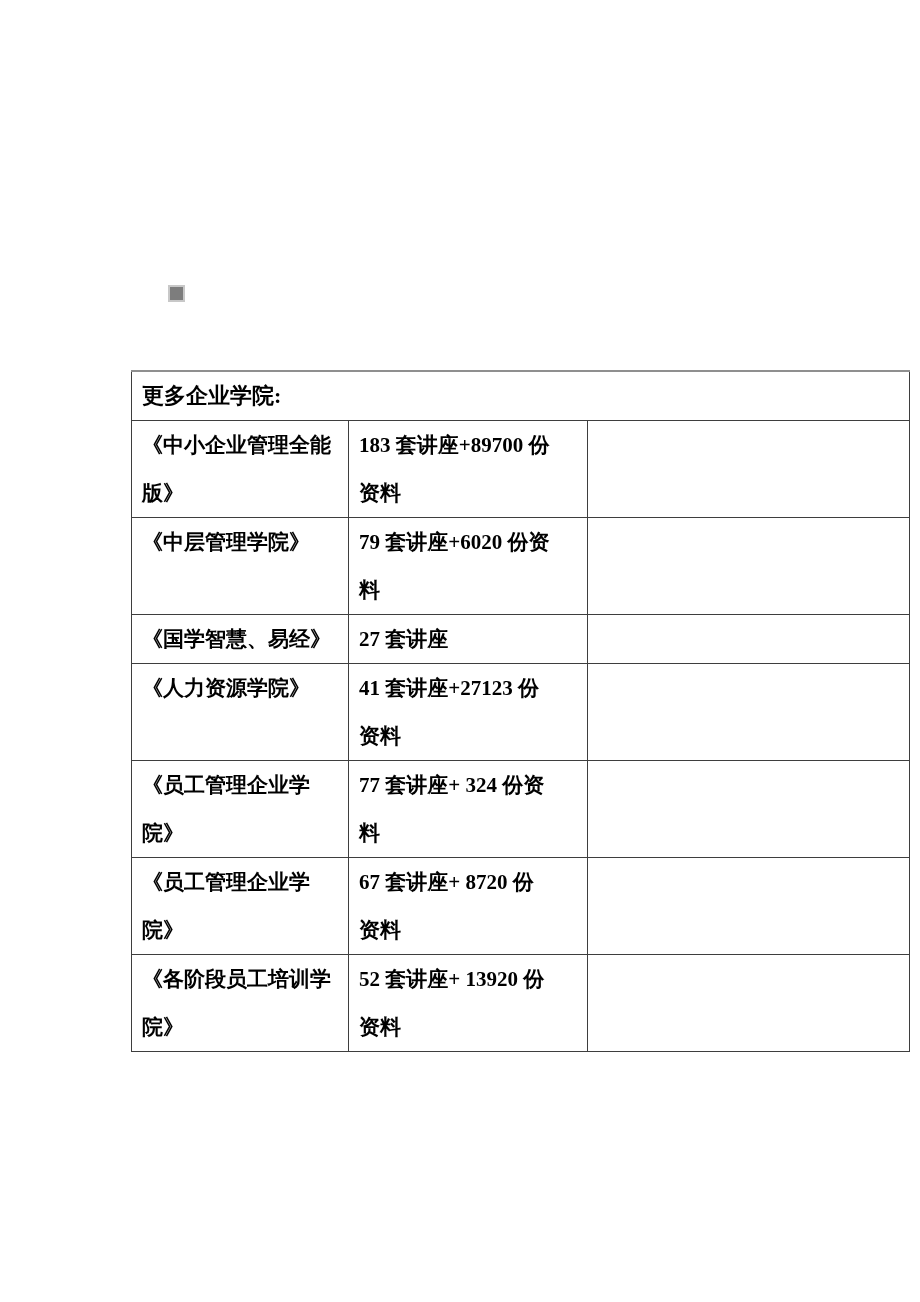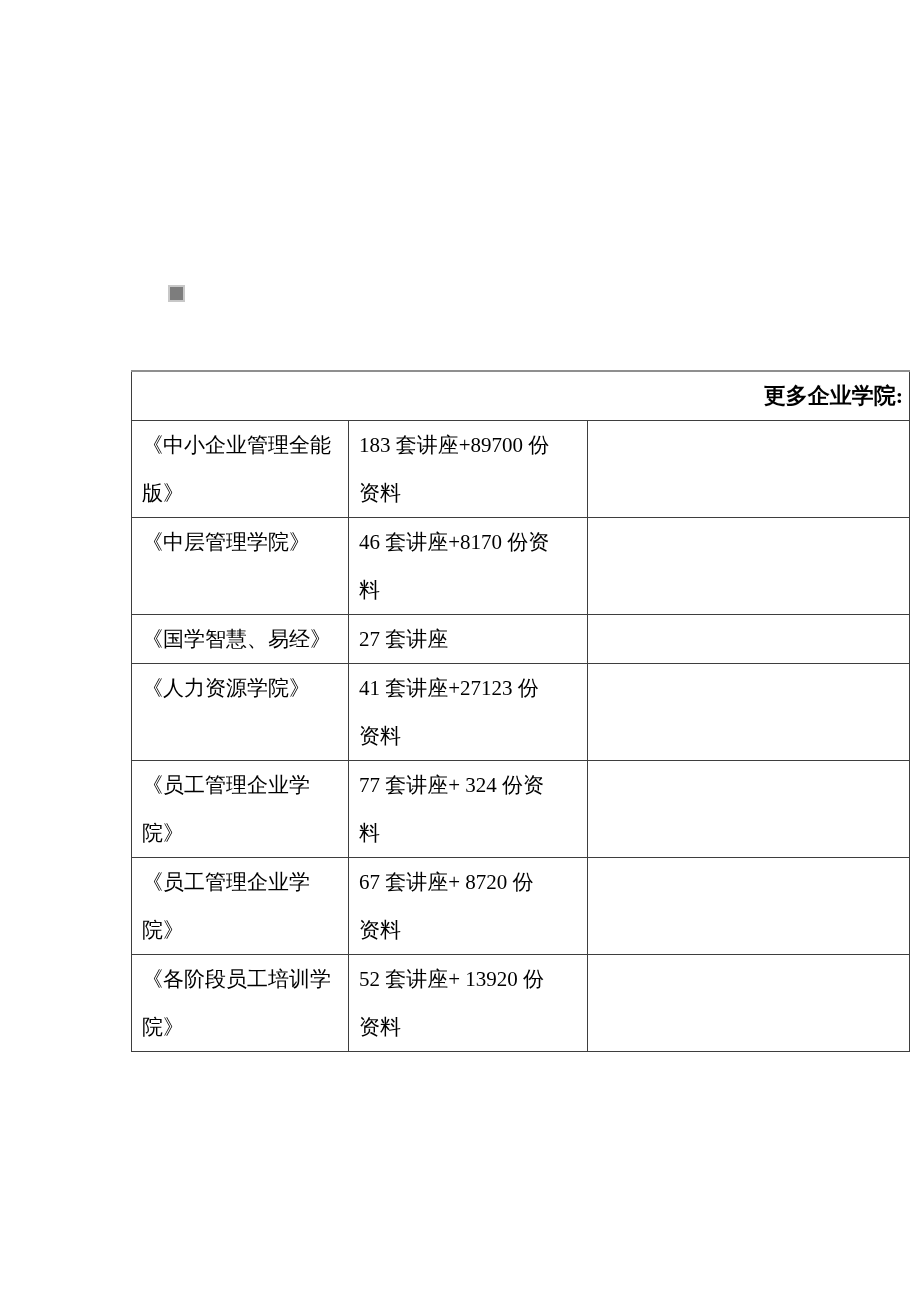--- a/index.html
+++ b/index.html
@@ -44,24 +44,24 @@
     padding: 0 6px 0 10px;
     font-size: 21px;
     line-height: 48px;
     white-space: pre-line;
     overflow: hidden;
   }
   table.doc-table td.hdr {
     font-weight: bold;
     font-size: 22px;
     height: 46px;
-    text-align: right;
   }
   table.doc-table td.body-cell {
     height: 94px;
+    font-weight: bold;
   }
   table.doc-table tr.single td.body-cell {
     height: 44px;
   }
 </style>
 </head>
 <body>
 
 <div class="page">
 
@@ -79,21 +79,21 @@
       </tr>
       <tr>
         <td class="body-cell">《中小企业管理全能
 版》</td>
         <td class="body-cell">183 套讲座+89700 份
 资料</td>
         <td class="body-cell"></td>
       </tr>
       <tr>
         <td class="body-cell">《中层管理学院》</td>
-        <td class="body-cell">46 套讲座+8170 份资
+        <td class="body-cell">79 套讲座+6020 份资
 料</td>
         <td class="body-cell"></td>
       </tr>
       <tr class="single">
         <td class="body-cell">《国学智慧、易经》</td>
         <td class="body-cell">27 套讲座</td>
         <td class="body-cell"></td>
       </tr>
       <tr>
         <td class="body-cell">《人力资源学院》</td>

